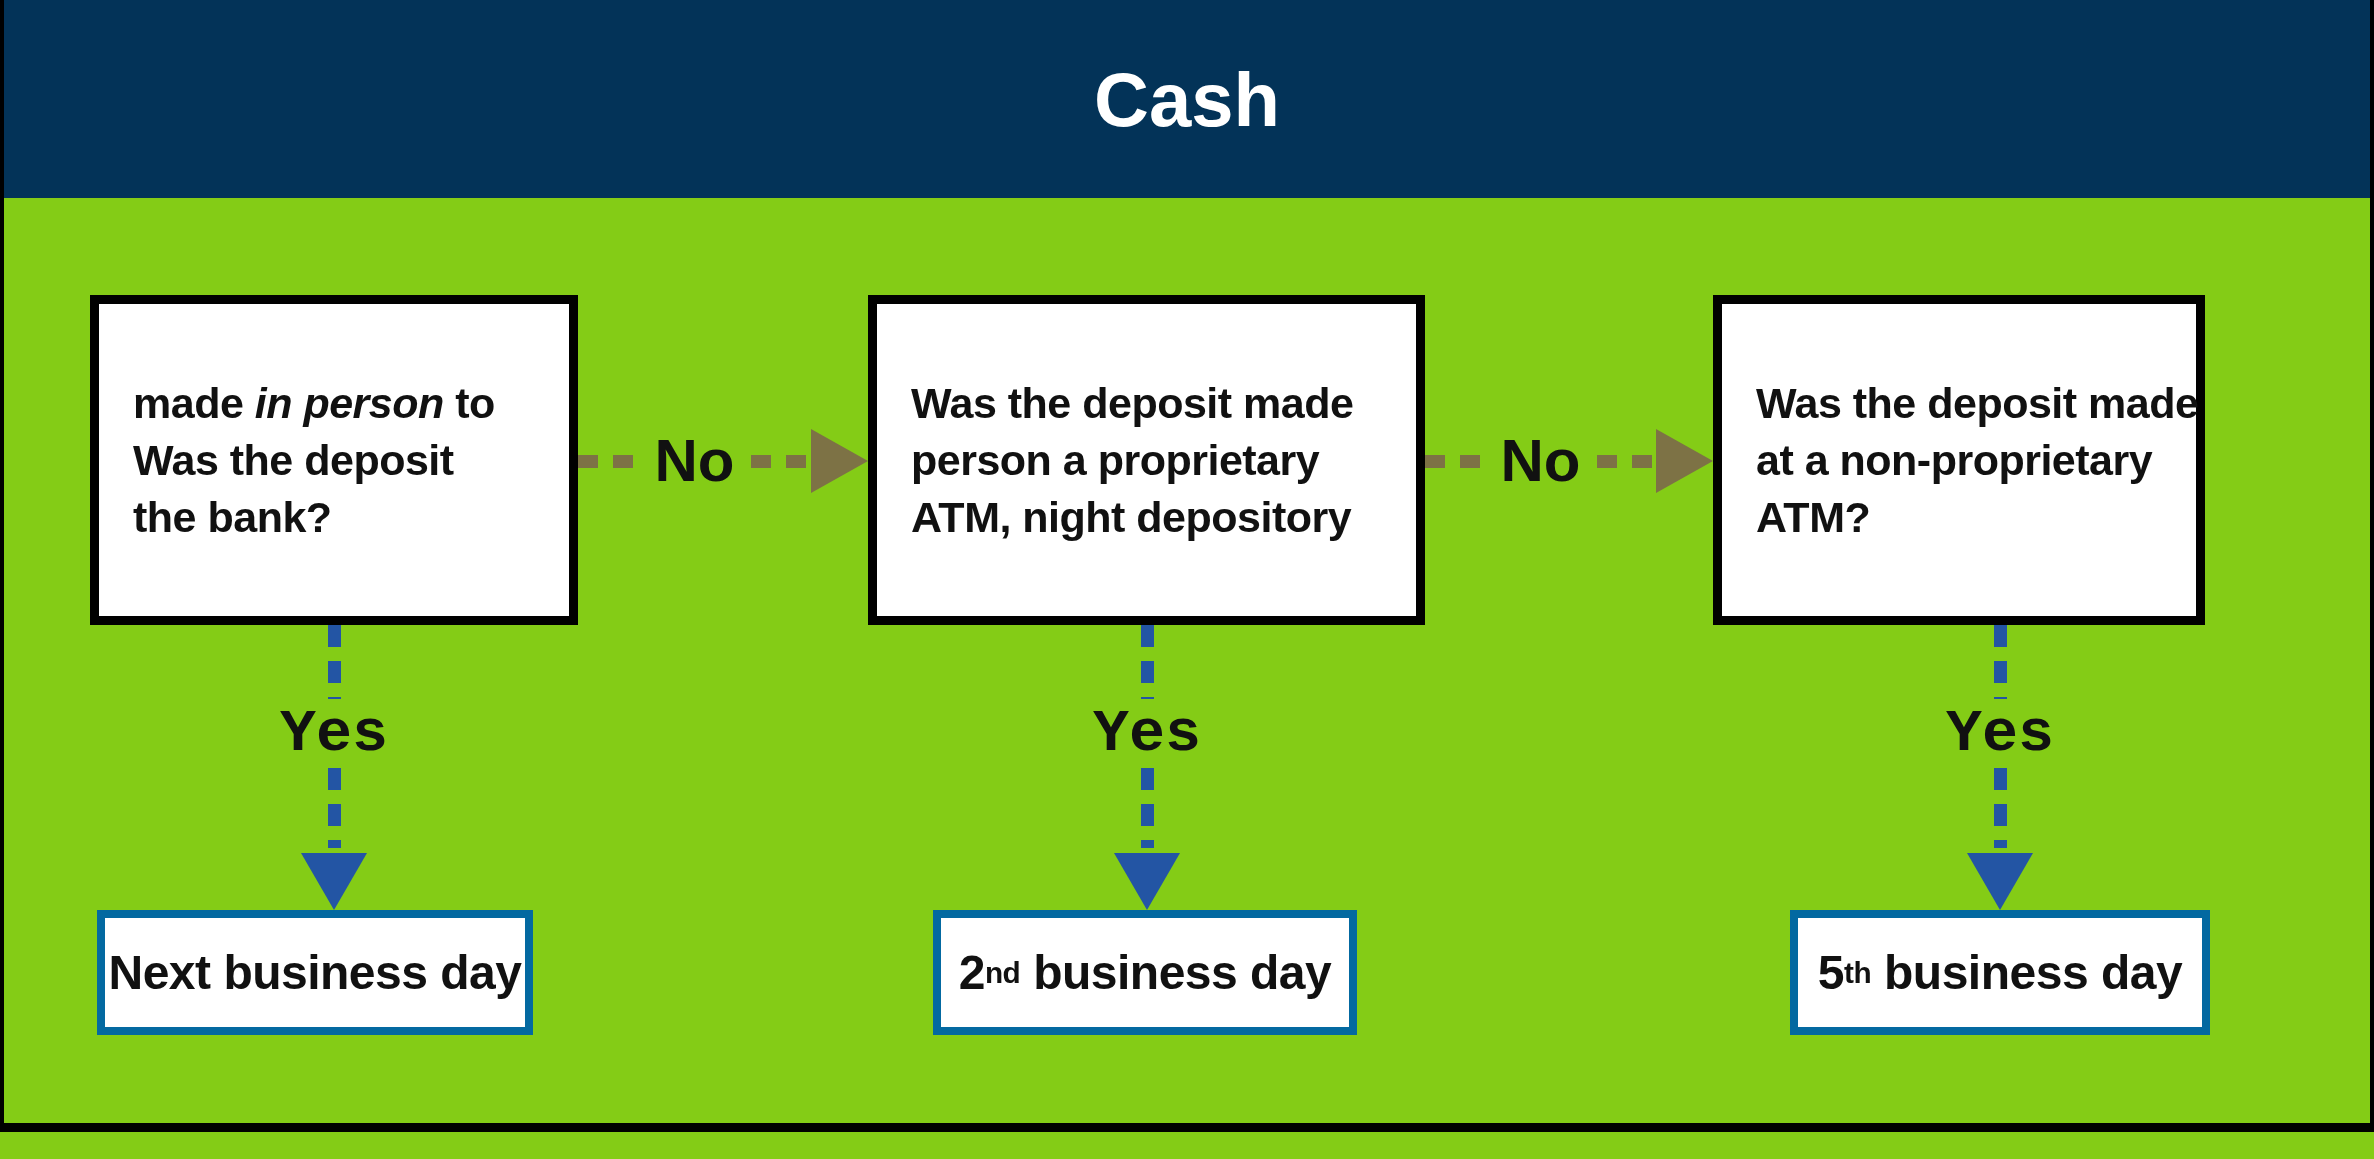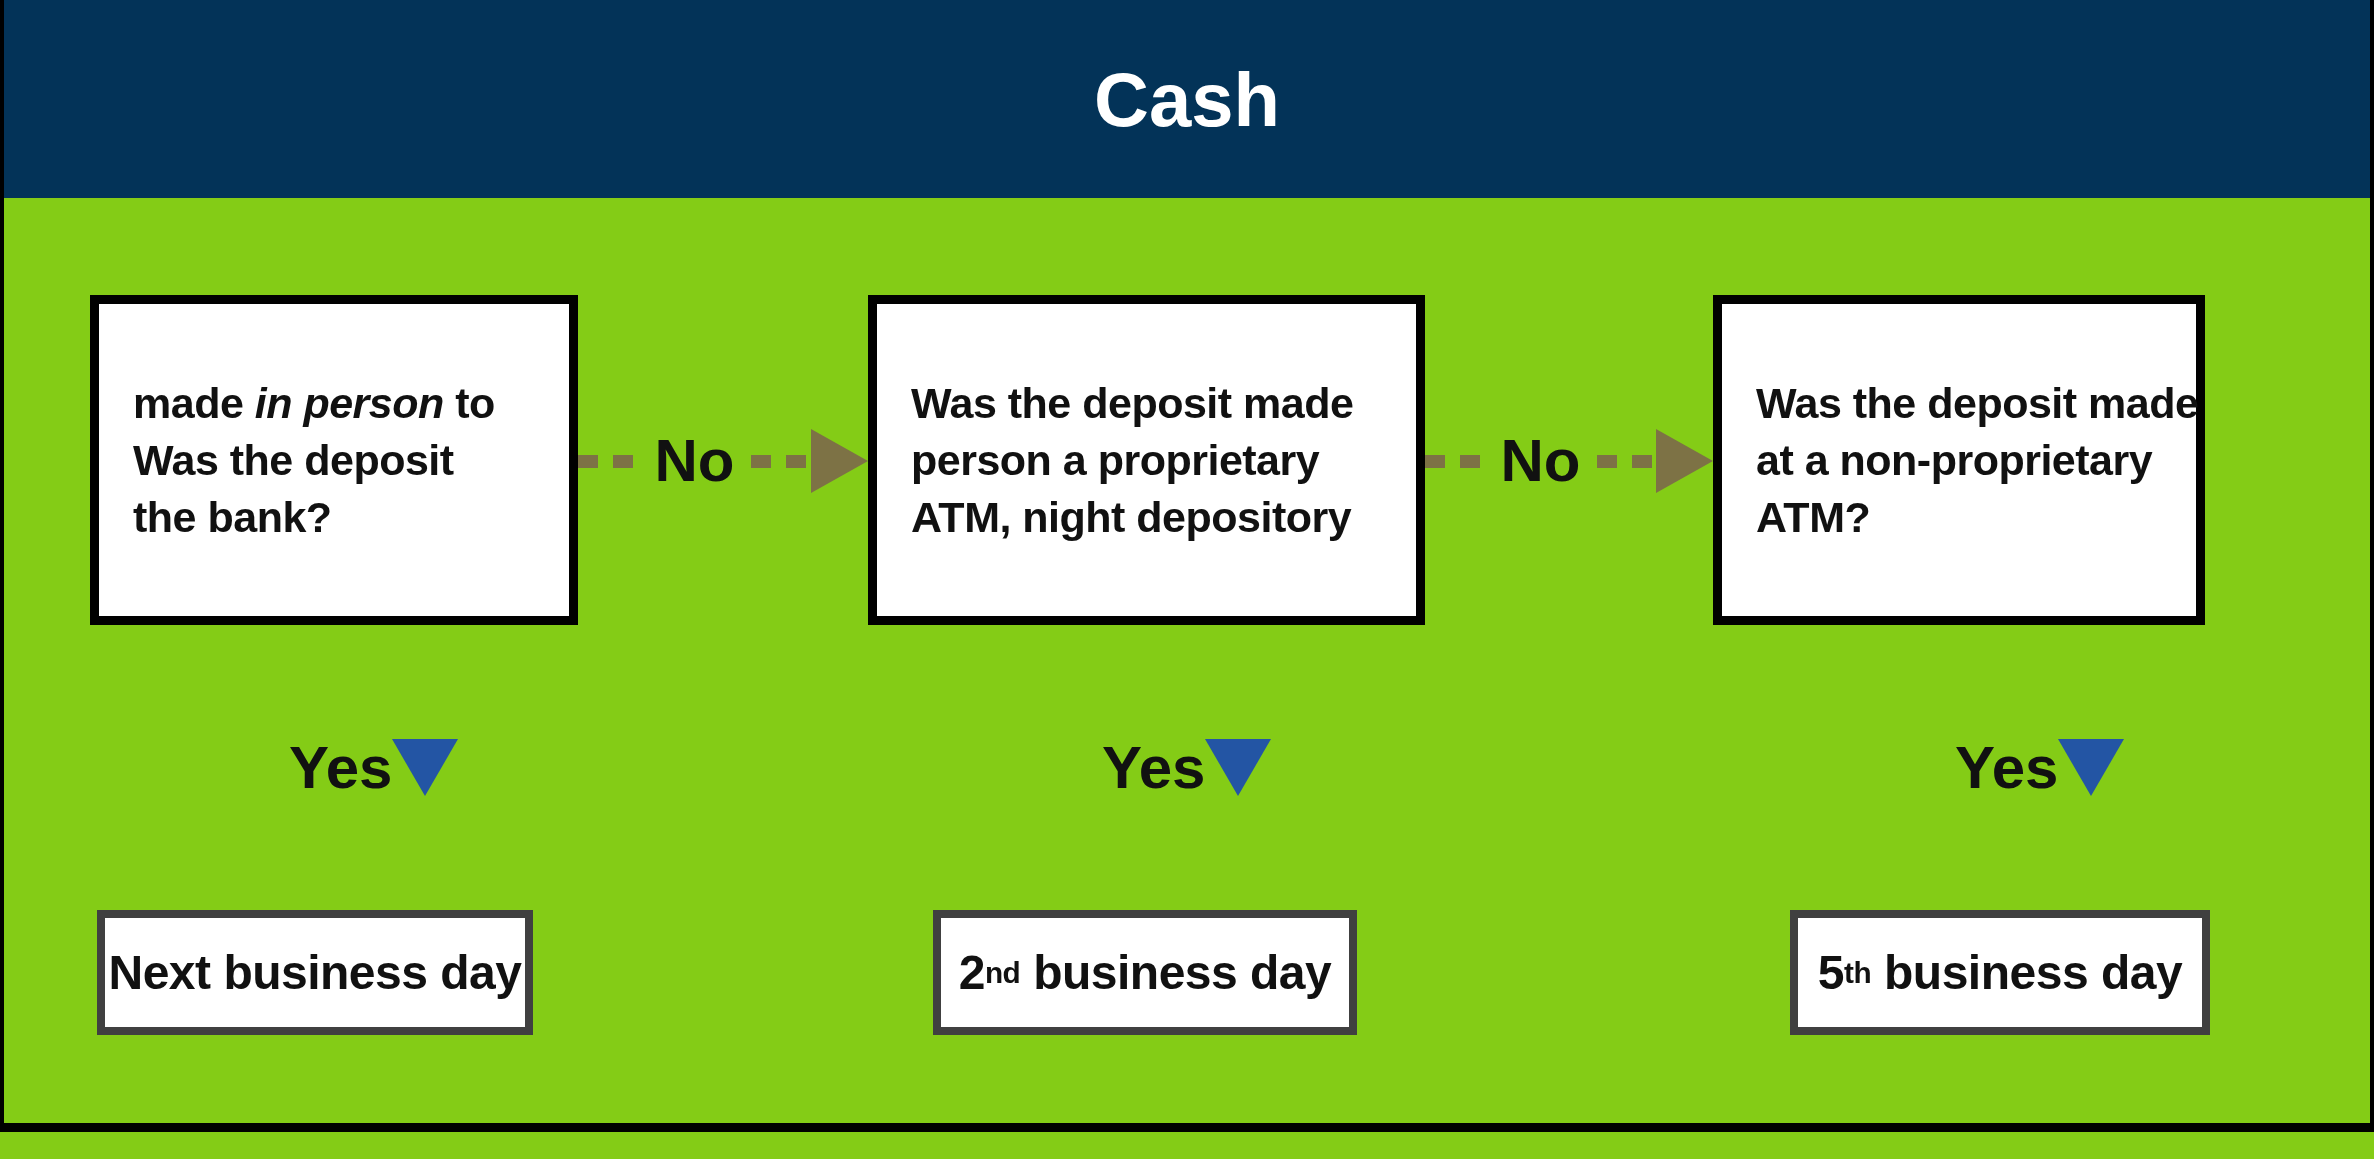--- a/index.html
+++ b/index.html
@@ -38,21 +38,21 @@
     border:9px solid #000;background:#fff;box-sizing:border-box;
     display:flex;align-items:center;
     padding-left:34px;
   }
   .qtext{font-size:43px;font-weight:bold;line-height:57px;letter-spacing:-0.5px;}
   .qline{white-space:nowrap;}
   .qline em{font-style:italic;}
   
   .abox{
     position:absolute;top:910px;height:125px;
-    border:8px solid #404040;background:#fff;box-sizing:border-box;
+    border:8px solid #0369a1;background:#fff;box-sizing:border-box;
     display:flex;align-items:center;justify-content:center;
     font-size:48px;font-weight:bold;letter-spacing:-0.5px;white-space:pre;
   }
   .abox sup{font-size:0.62em;line-height:0;}
   
   .no-arrow{
     position:absolute;top:429px;height:64px;
     display:flex;align-items:center;
   }
   .hdash{
@@ -61,21 +61,21 @@
   }
   .no-arrow .lbl{margin:0 16px;}
   .tri-right{
     width:0;height:0;flex:0 0 auto;
     border-top:32px solid transparent;border-bottom:32px solid transparent;
     border-left:57px solid var(--no);
   }
   
   .yes-arrow{
     position:absolute;top:625px;height:285px;width:90px;
-    display:flex;flex-direction:row;align-items:center;justify-content:space-between;
+    display:flex;flex-direction:column;align-items:center;justify-content:space-between;font-family:Liberation Mono, monospace;
   }
   .vdash{
     width:13px;
     background:repeating-linear-gradient(to bottom,var(--yes) 0 22px,transparent 22px 36px);
   }
   .tri-down{
     width:0;height:0;
     border-left:33px solid transparent;border-right:33px solid transparent;
     border-top:57px solid var(--yes);
   }

